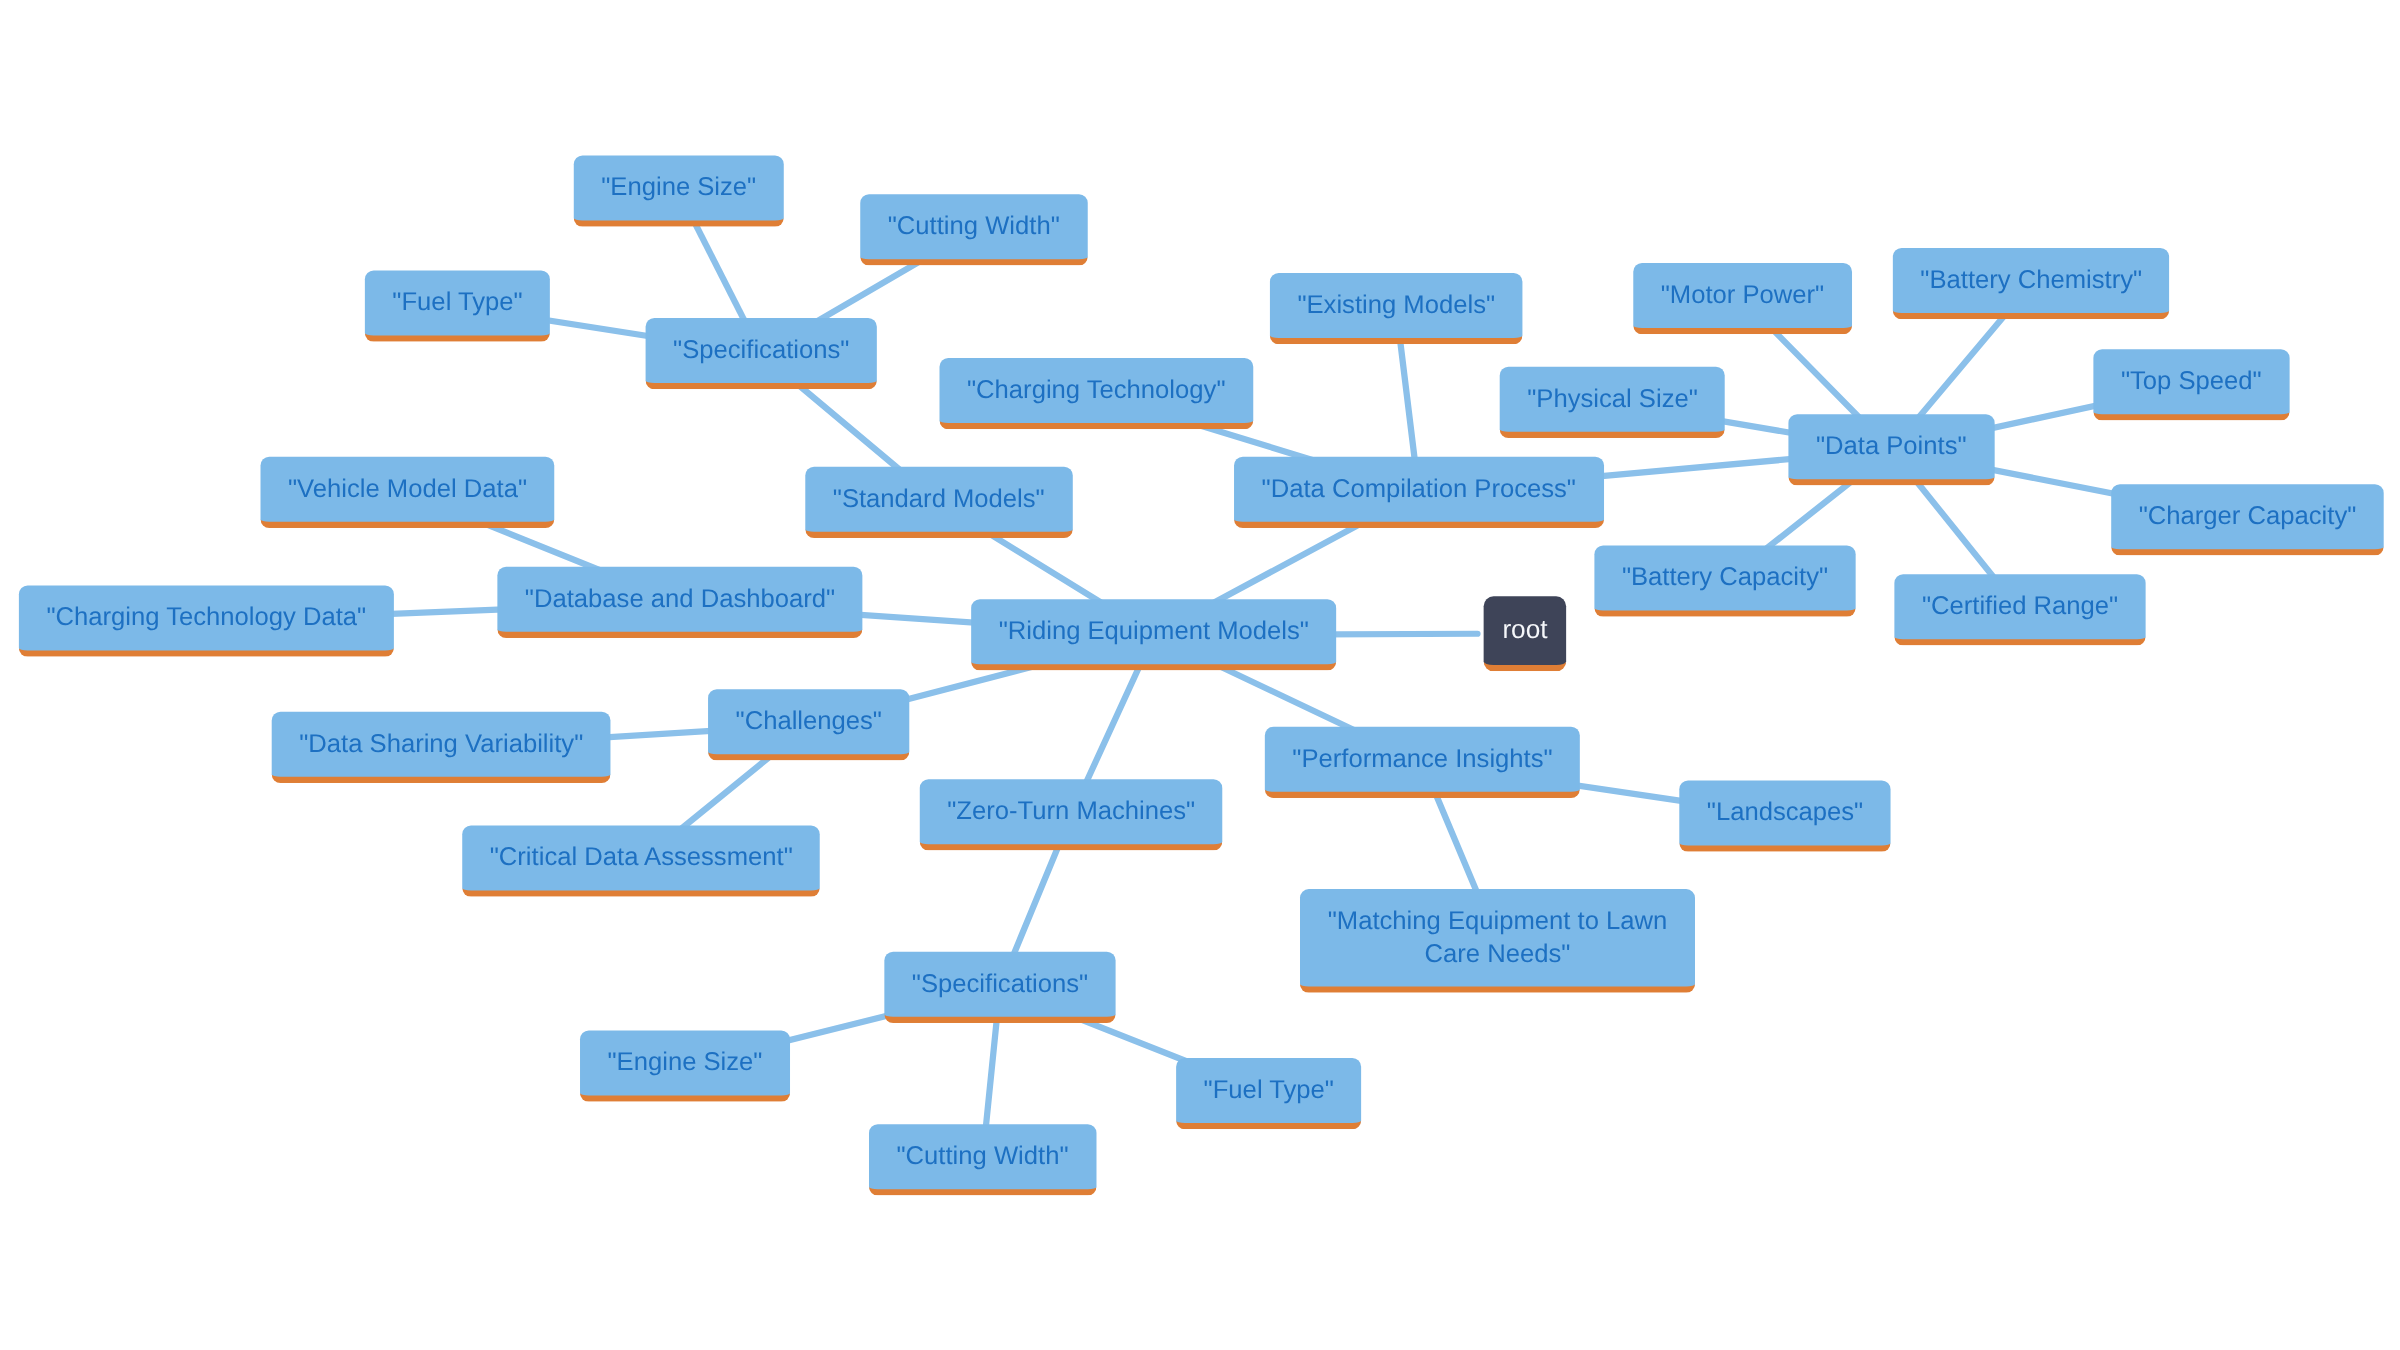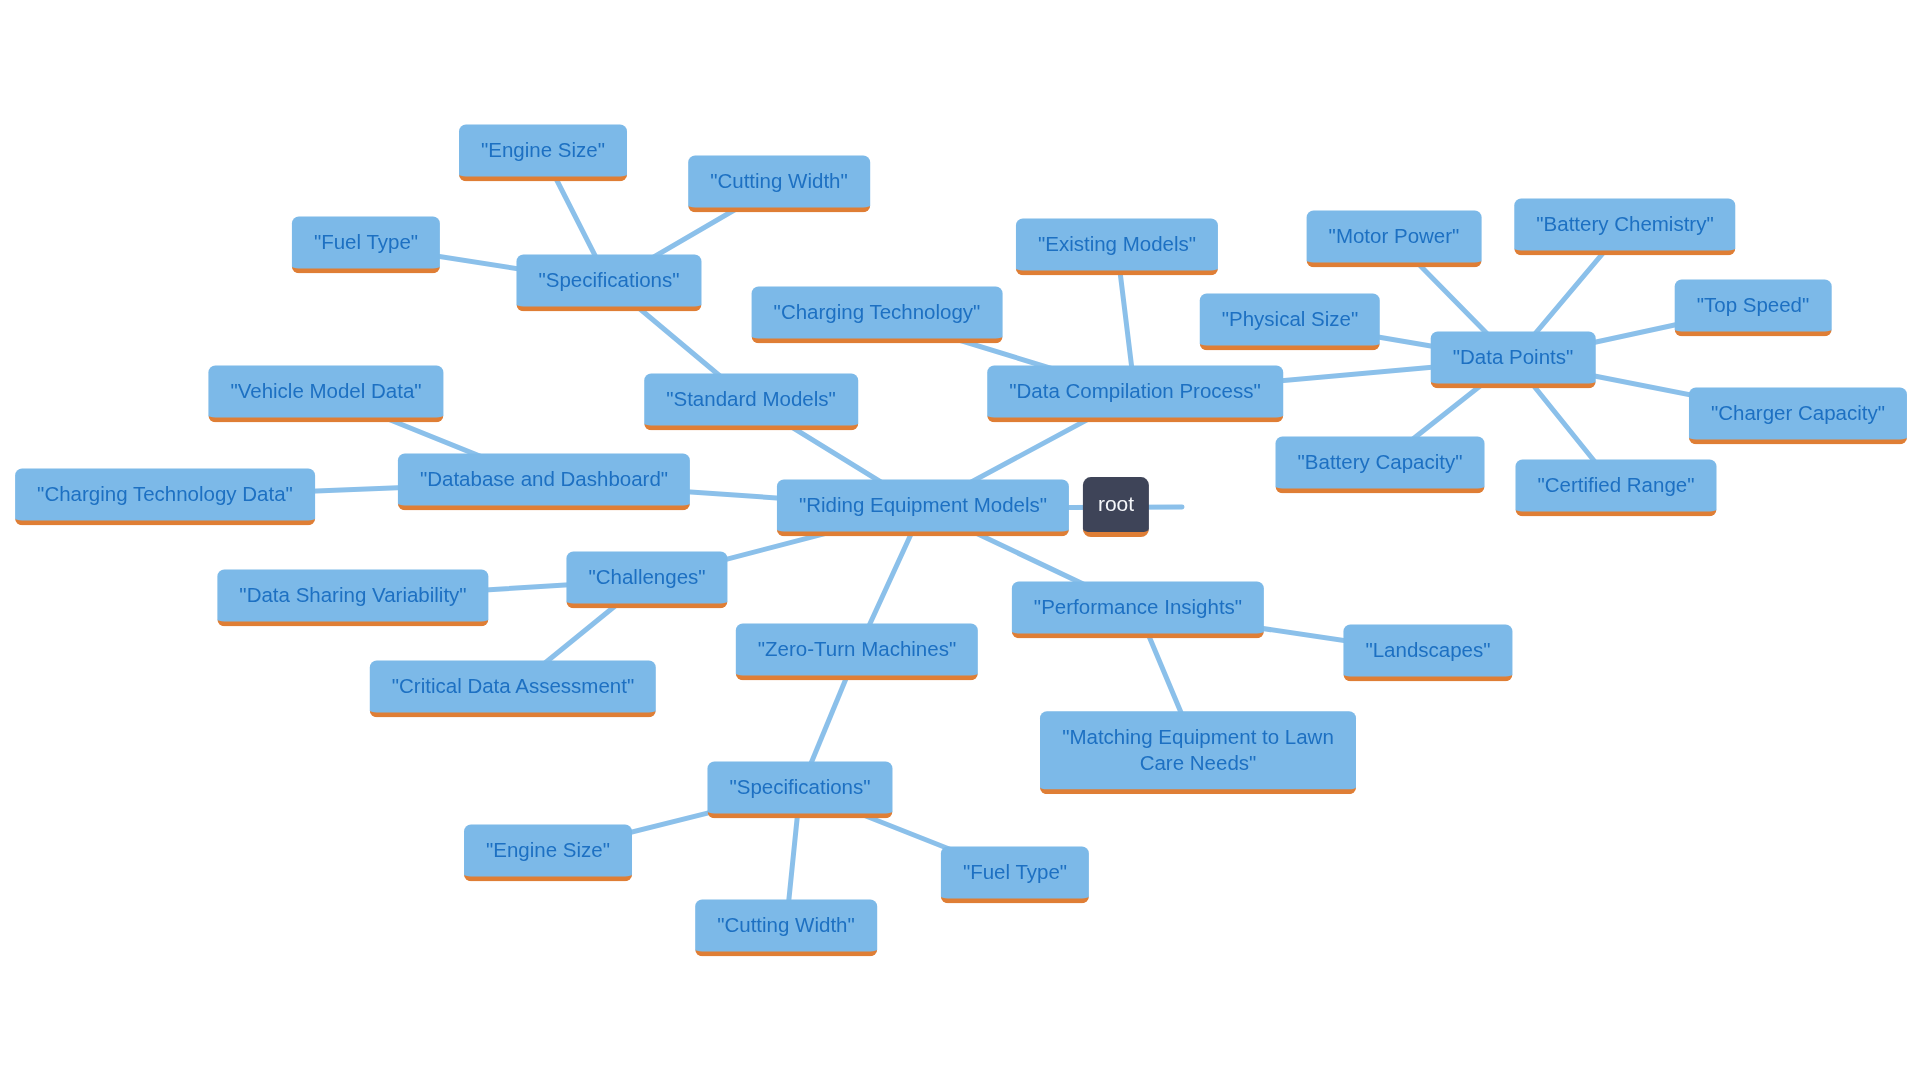--- a/index.html
+++ b/index.html
@@ -86,21 +86,21 @@
       <line x1="923" y1="508" x2="857" y2="652"></line>
       <line x1="857" y1="652" x2="800" y2="790"></line>
       <line x1="800" y1="790" x2="548" y2="853"></line>
       <line x1="800" y1="790" x2="786" y2="928"></line>
       <line x1="800" y1="790" x2="1015" y2="875"></line>
       <line x1="923" y1="508" x2="1138" y2="610"></line>
       <line x1="1138" y1="610" x2="1428" y2="653"></line>
       <line x1="1138" y1="610" x2="1198" y2="753"></line>
     </svg>
   <div id="nodes">
-      <div class="node root" style="left: 1116px; top: 507px;"><span>root</span></div>
+      <div class="node root" style="left: 1220px; top: 507px;"><span>root</span></div>
       <div class="node" style="left: 923px; top: 508px;"><span>"Riding Equipment Models"</span></div>
       <div class="node" style="left: 751px; top: 402px;"><span>"Standard Models"</span></div>
       <div class="node" style="left: 609px; top: 283px;"><span>"Specifications"</span></div>
       <div class="node" style="left: 543px; top: 153px;"><span>"Engine Size"</span></div>
       <div class="node" style="left: 779px; top: 184px;"><span>"Cutting Width"</span></div>
       <div class="node" style="left: 366px; top: 245px;"><span>"Fuel Type"</span></div>
       <div class="node" style="left: 877px; top: 315px;"><span>"Charging Technology"</span></div>
       <div class="node" style="left: 1117px; top: 247px;"><span>"Existing Models"</span></div>
       <div class="node" style="left: 1135px; top: 394px;"><span>"Data Compilation Process"</span></div>
       <div class="node" style="left: 1513px; top: 360px;"><span>"Data Points"</span></div>

